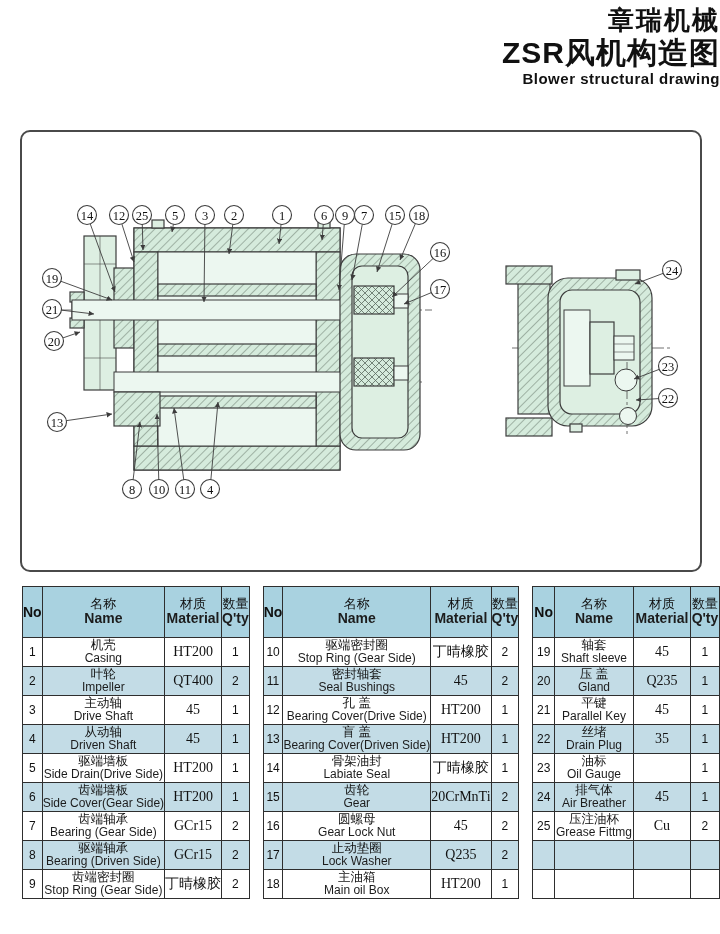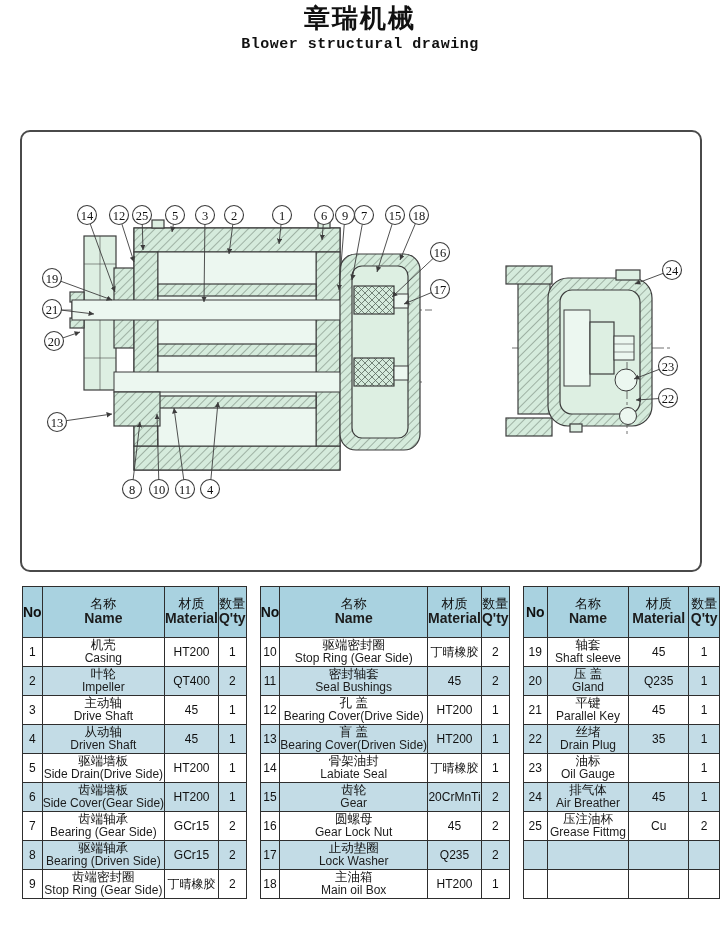--- a/index.html
+++ b/index.html
@@ -1,39 +1,39 @@
 <!DOCTYPE html>
 <html><head>
 <meta charset="utf-8">
 <style>
   html,body{margin:0;padding:0;background:#fff;}
   .page{position:relative;width:720px;height:934px;background:#ffffff;overflow:hidden;
         font-family:"Liberation Sans",sans-serif;color:#111;}
-  .titles{position:absolute;top:6px;left:0;right:0;text-align:center;line-height:1.15;font-family:Liberation Mono, monospace;}
+  .titles{position:absolute;top:6px;left:0;right:0;text-align:right;line-height:1.15;}
   .title-cn{font-size:26px;font-weight:bold;letter-spacing:2px;}
   .title-sub{font-size:30px;font-weight:bold;letter-spacing:1px;}
   .title-en{font-size:15px;font-weight:bold;margin-top:0;letter-spacing:0.5px;}
   .panel{position:absolute;left:20px;top:130px;width:678px;height:438px;
          border:2px solid #4a4a4a;border-radius:10px;background:#fff;}
   .panel svg{display:block;width:100%;height:100%;}
 
   .tables{position:absolute;left:22px;top:586px;display:flex;gap:13px;align-items:flex-start;}
   table.parts-table{border-collapse:collapse;table-layout:fixed;background:#fff;}
   .parts-table th,.parts-table td{border:1.5px solid #2e2e2e;padding:0;text-align:center;
       vertical-align:middle;overflow:hidden;}
   .parts-table thead th{background:#a9d2e0;height:50px;}
   .parts-table tbody tr{height:29px;}
   .parts-table tbody tr:nth-child(even) td{background:#c3dce6;}
   .parts-table .cn{font-size:13px;font-weight:normal;line-height:1.1;white-space:nowrap;}
   .parts-table td .cn{font-size:12.5px;}
   .parts-table .en{font-size:12px;line-height:1.1;white-space:nowrap;color:#1c1c1c;}
   .parts-table thead .en{font-size:14px;font-weight:bold;}
   .parts-table thead .no{font-size:14px;font-weight:bold;}
   .parts-table td.c-no,.parts-table td.c-qty{font-size:12px;}
-  .parts-table td.c-mat{font-size:12px;white-space:nowrap;}
+  .parts-table td.c-mat{font-size:14px;white-space:nowrap;font-family:Liberation Serif, serif;}
   .t1 .c-no,.t2 .c-no{width:33px;}
   .t1 .c-name,.t2 .c-name{width:76px;}
   .t1 .c-mat,.t2 .c-mat{width:52px;}
   .t1 .c-qty,.t2 .c-qty{width:45px;}
   .t3 .c-no{width:41px;}
   .t3 .c-name{width:96px;}
   .t3 .c-mat{width:84px;}
   .t3 .c-qty{width:41px;}
   .metal{fill:#ddefe2;stroke:#3c3c3c;stroke-width:1.2;}
   .metal-light{fill:#ecf7f0;stroke:#3c3c3c;stroke-width:1;}
@@ -46,20 +46,21 @@
   .callout-t{font-family:"Liberation Serif",serif;font-size:12.5px;fill:#111;
              text-anchor:middle;}
 </style>
 </head>
 <body>
 
 <div class="page">
 
   <div class="titles">
     <div class="title-cn">章瑞机械</div>
+    <div class="title-sub">ZSR风机构造图</div>
     <div class="title-en">Blower structural drawing</div>
   </div>
 
   <div class="panel">
     <svg viewBox="0 0 678 438">
       <defs>
         <pattern id="hatch" width="6" height="6" patternUnits="userSpaceOnUse" patternTransform="rotate(45)">
           <rect width="6" height="6" fill="#d5ebdc"></rect>
           <line x1="0" y1="0" x2="0" y2="6" stroke="#5a6a5e" stroke-width="0.9"></line>
         </pattern>

